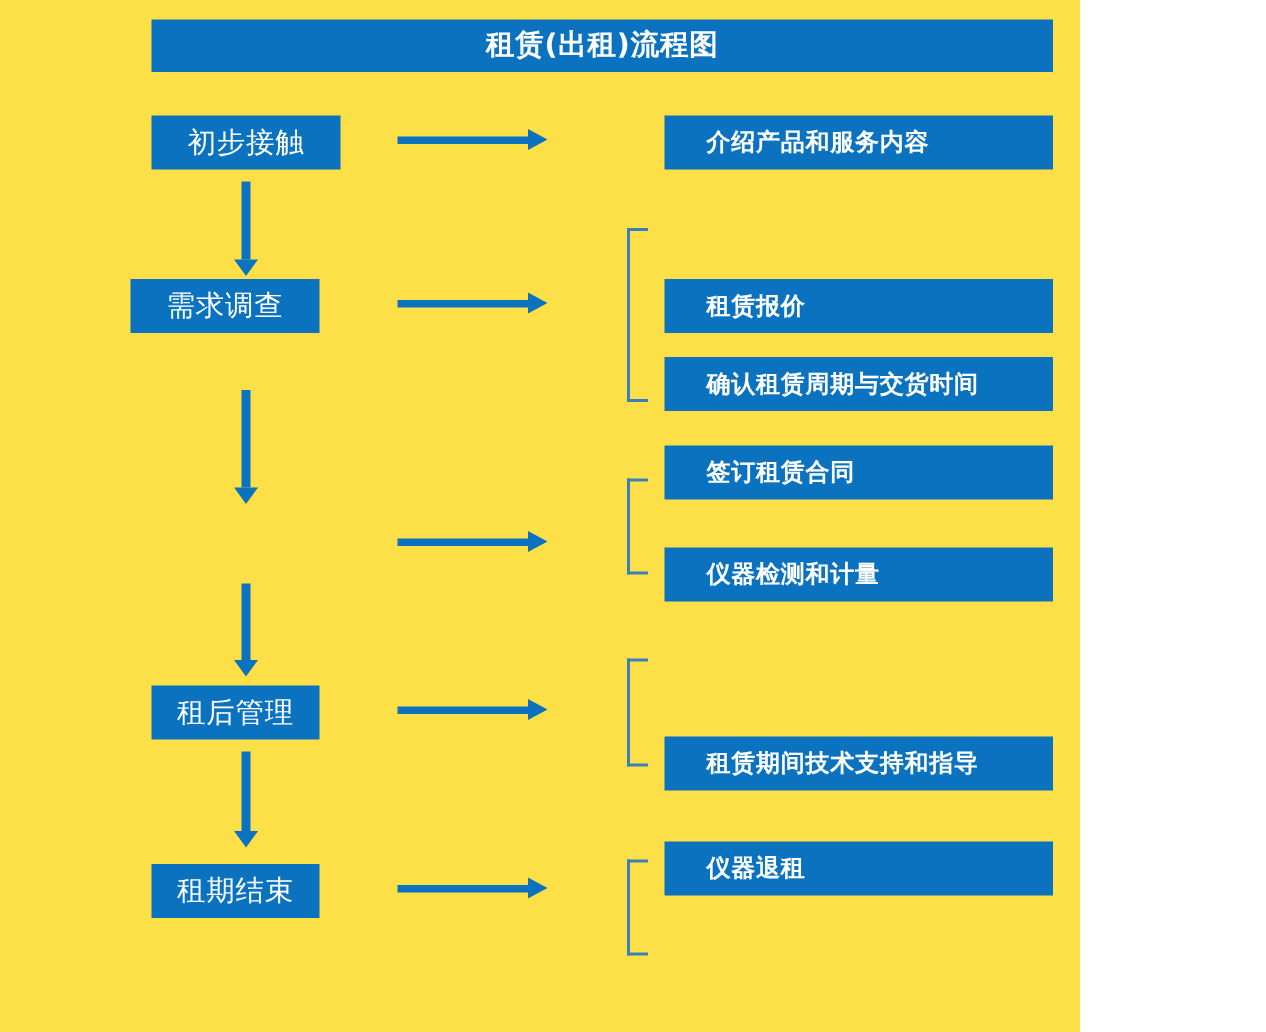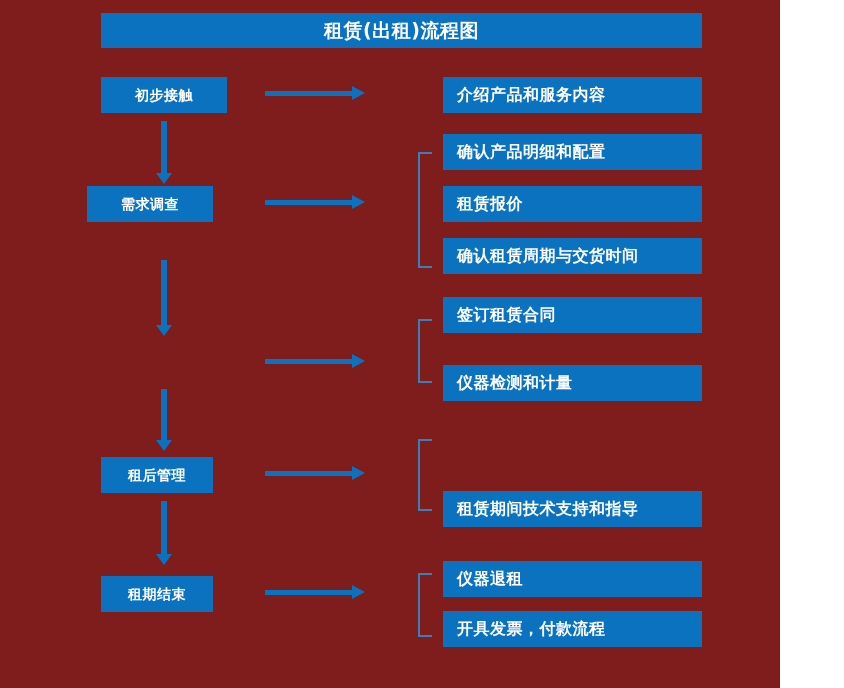--- a/index.html
+++ b/index.html
@@ -6,23 +6,23 @@
   html, body {
     margin: 0;
     padding: 0;
     background: #ffffff;
   }
   body {
     font-family: "DejaVu Sans", "Liberation Sans", sans-serif;
   }
   #canvas {
     position: relative;
-    width: 780px;
+    width: 720px;
     height: 688px;
-    background: #7f1d1d;
+    background: #fde047;
     overflow: hidden;
   }
 
   
   .title-bar {
     position: absolute;
     left: 101px;
     top: 13px;
     width: 601px;
     height: 35px;
@@ -36,43 +36,43 @@
     letter-spacing: 0.5px;
     line-height: 1;
   }
 
   
   .stage-box {
     position: absolute;
     height: 36px;
     background: #0b72c0;
     color: #ffffff;
-    font-size: 14px;
-    font-weight: bold;
+    font-size: 19px;
+    font-weight: normal;
     display: flex;
     align-items: center;
     justify-content: center;
     line-height: 1;
     letter-spacing: 0.5px;
   }
 
   
   .detail-box {
     position: absolute;
     left: 443px;
     width: 259px;
     height: 36px;
     background: #0b72c0;
     color: #ffffff;
     font-size: 16px;
     font-weight: bold;
     display: flex;
     align-items: center;
     justify-content: flex-start;
-    padding-left: 14px;
+    padding-left: 28px;
     box-sizing: border-box;
     line-height: 1;
     letter-spacing: 0.5px;
   }
 
   
   .h-arrow {
     position: absolute;
     height: 14px;
     width: 100px;
@@ -153,21 +153,20 @@
 
   <div class="stage-box" style="left:87px; top:186px; width:126px;">需求调查</div>
 
   <div class="h-arrow" style="left:265px; top:195px;">
     <div class="shaft"></div>
     <div class="head"></div>
   </div>
 
   <div class="bracket" style="top:152px; height:116px;"></div>
 
-  <div class="detail-box" style="top:134px;">确认产品明细和配置</div>
   <div class="detail-box" style="top:238px;">确认租赁周期与交货时间</div>
   <div class="detail-box" style="top:186px;">租赁报价</div>
 
   <div class="v-arrow" style="left:156px; top:260px; height:76px;">
     <div class="shaft" style="height:65px;"></div>
     <div class="head"></div>
   </div>
 
 
   <div class="h-arrow" style="left:265px; top:354px;">
@@ -204,15 +203,14 @@
   <div class="stage-box" style="left:101px; top:576px; width:112px;">租期结束</div>
 
   <div class="h-arrow" style="left:265px; top:585px;">
     <div class="shaft"></div>
     <div class="head"></div>
   </div>
 
   <div class="bracket" style="top:573px; height:64px;"></div>
 
   <div class="detail-box" style="top:561px;">仪器退租</div>
-  <div class="detail-box" style="top:611px;">开具发票，付款流程</div>
 
 </div>
 
 </body></html>

